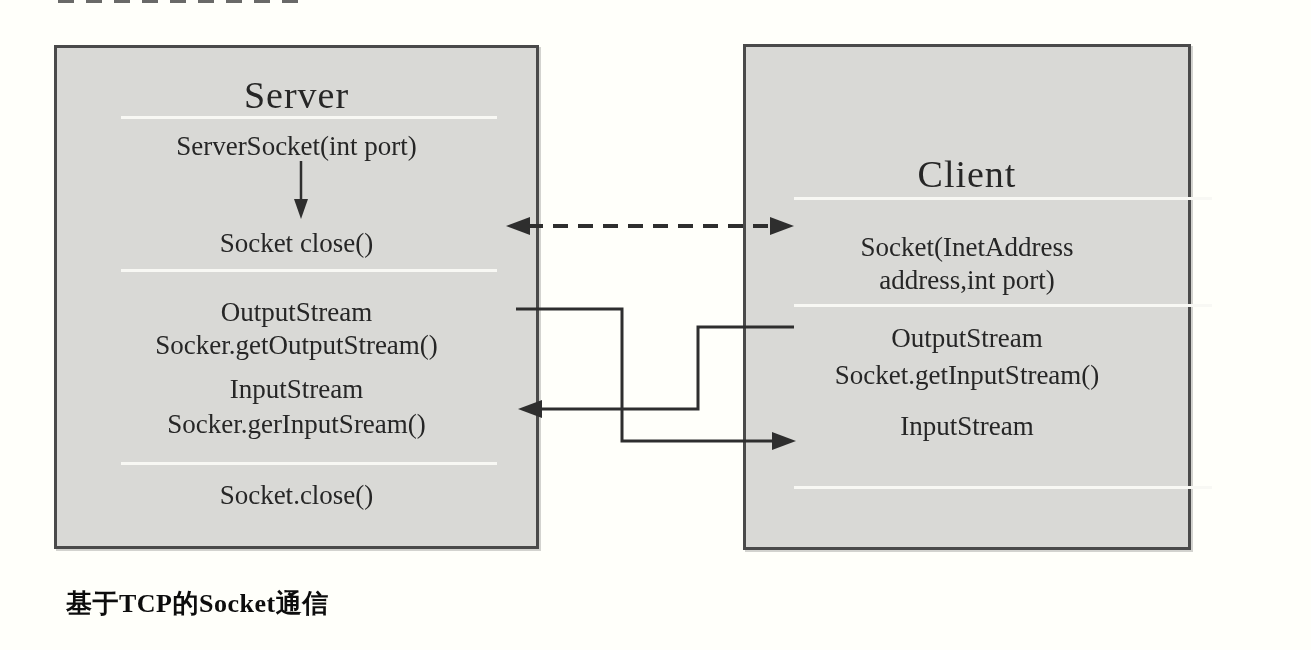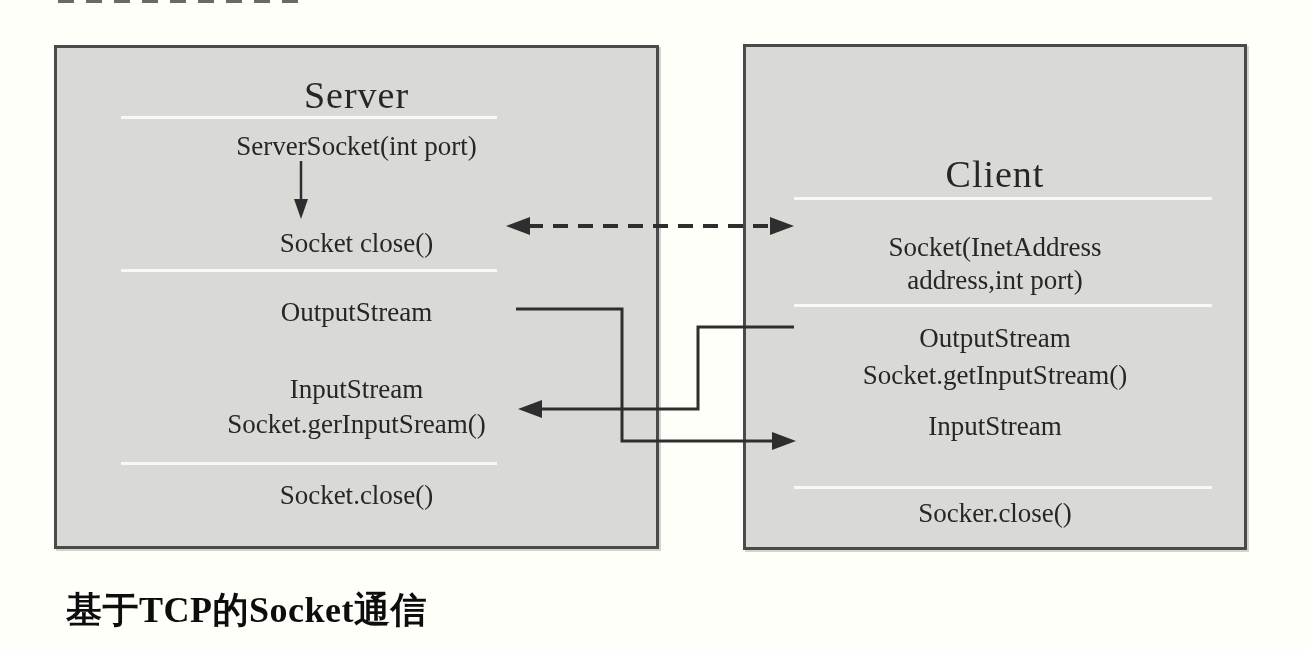--- a/index.html
+++ b/index.html
@@ -16,22 +16,22 @@
     width: 1311px;
     height: 650px;
   }
   .node-box {
     position: absolute;
     background: #d9d9d6;
     border: 3px solid #4a4a4a;
     box-sizing: border-box;
     box-shadow: 2px 2px 0 rgba(80,80,80,0.25);
   }
-  .server-box { left: 54px; top: 45px; width: 605px; height: 504px; }
-  .client-box { left: 743px; top: 44px; width: 504px; height: 506px; }
+  .server-box { left: 54px; top: 45px; width: 485px; height: 504px; }
+  .client-box { left: 743px; top: 44px; width: 448px; height: 506px; }
   .box-title {
     position: absolute;
     left: 0; width: 100%;
     text-align: center;
     font-size: 38px;
     line-height: 38px;
     color: #262626;
     letter-spacing: 1px;
   }
   .row {
@@ -46,21 +46,21 @@
     position: absolute;
     height: 3px;
     background: #f8f8f4;
   }
   .server-box .sep { left: 64px; width: 376px; }
   .client-box .sep { left: 48px; width: 418px; }
   .caption {
     position: absolute;
     left: 66px;
     top: 586px;
-    font-size: 36px;
+    font-size: 26px;
     font-weight: bold;
     color: #0d0d0d;
     letter-spacing: 0.5px;
     font-family: "Liberation Serif", "DejaVu Serif", serif;
   }
   .top-artifact {
     position: absolute;
     left: 58px; top: 0;
     width: 242px; height: 3px;
     background: repeating-linear-gradient(90deg,
@@ -81,37 +81,37 @@
 
   <div class="top-artifact"></div>
 
   <div class="node-box server-box">
     <div class="box-title" style="top:28px;">Server</div>
     <div class="sep" style="top:68px;"></div>
     <div class="row" style="top:82px;">ServerSocket(int port)</div>
     <div class="row" style="top:179px;">Socket close()</div>
     <div class="sep" style="top:221px;"></div>
     <div class="row" style="top:248px;">OutputStream</div>
+    <div class="row" style="top:281px;">Socker.getOutputStream()</div>
     <div class="row" style="top:325px;">InputStream</div>
-    <div class="row" style="top:360px;">Socket.gerInputSream()</div>
+    <div class="row" style="top:360px;">Socker.gerInputSream()</div>
     <div class="sep" style="top:414px;"></div>
     <div class="row" style="top:431px;">Socket.close()</div>
   </div>
 
   <div class="node-box client-box">
     <div class="box-title" style="top:108px;">Client</div>
     <div class="sep" style="top:150px;"></div>
     <div class="row" style="top:217px;">address,int port)</div>
     <div class="row" style="top:184px;">Socket(InetAddress</div>
     <div class="sep" style="top:257px;"></div>
     <div class="row" style="top:275px;">OutputStream</div>
     <div class="row" style="top:312px;">Socket.getInputStream()</div>
     <div class="row" style="top:363px;">InputStream</div>
     <div class="sep" style="top:439px;"></div>
-    <div class="row" style="top:450px;">Socker.close()</div>
   </div>
 
   <svg class="connectors" viewBox="0 0 1311 650">
 
     <g>
       <line x1="301" y1="161" x2="301" y2="202" stroke-width="2.5" stroke="#2e2e2e"></line>
       <polygon points="301,219 294,199 308,199" fill="#2e2e2e"></polygon>
     </g>
 
     <g>

